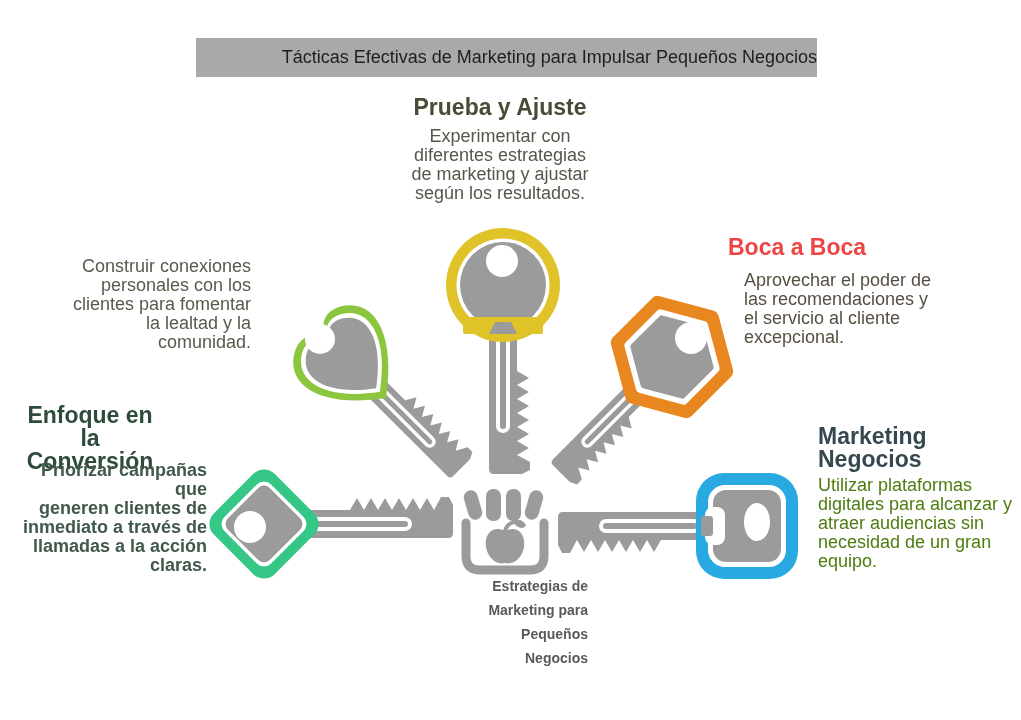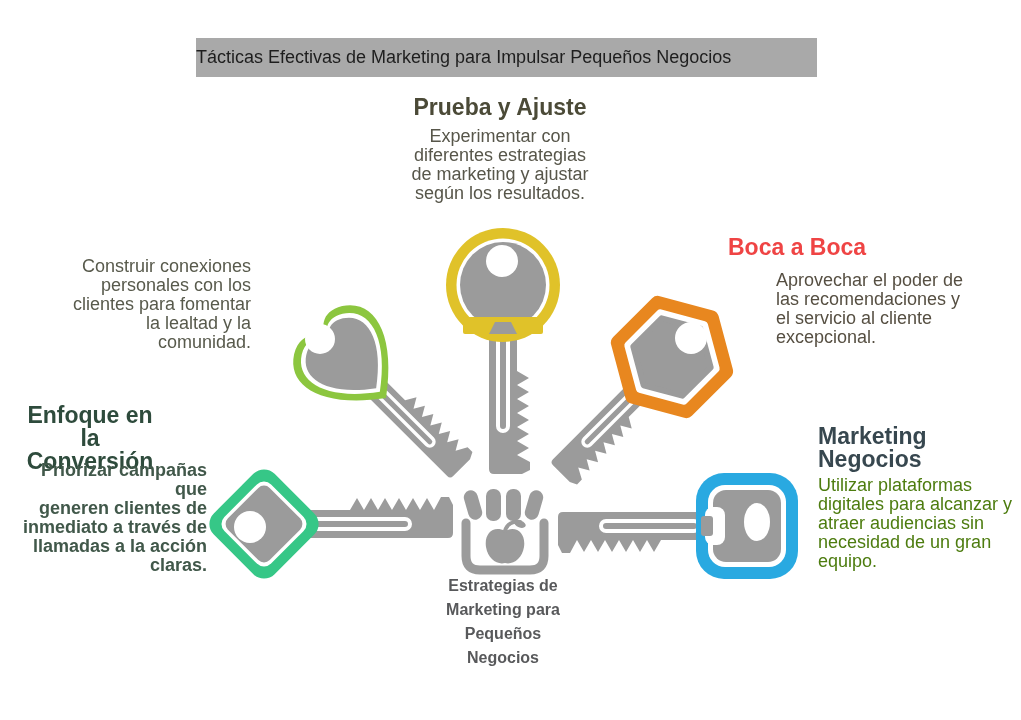--- a/index.html
+++ b/index.html
@@ -1,27 +1,27 @@
 <!DOCTYPE html>
 <html><head>
 <meta charset="utf-8">
 <style>
   html,body{margin:0;padding:0;}
   body{font-family:"Liberation Sans",sans-serif;}
   .canvas{position:relative;width:1021px;height:720px;overflow:hidden;background:#ffffff;}
   .title-banner{
     position:absolute;left:196px;top:38px;width:621px;height:39px;
-    line-height:39px;text-align:left;font-size:18px;
+    line-height:39px;text-align:right;font-size:18px;
   }
   .h{position:absolute;font-weight:bold;font-size:23px;line-height:23px;white-space:pre-line;}
   .p{position:absolute;font-size:18px;line-height:19px;white-space:pre-line;}
   .ta-c{text-align:center;}
   .ta-r{text-align:right;}
   .ta-l{text-align:left;}
-  .center-h{font-size:16px;line-height:24px;}
+  .center-h{font-size:14px;line-height:24px;text-align:right;}
   svg{position:absolute;left:0;top:0;}
 </style>
 </head>
 <body>
 
 <div class="canvas" style="background: rgb(255, 255, 255);">
 
   <svg width="1021" height="720" viewBox="0 0 1021 720">
     <defs>
       <g id="shaft">
@@ -107,21 +107,21 @@
 de marketing y ajustar
 según los resultados.</div>
 
   <div class="p ta-r" style="left: 60px; top: 257px; width: 191px; color: rgb(88, 90, 76);">Construir conexiones
 personales con los
 clientes para fomentar
 la lealtad y la
 comunidad.</div>
 
   <div class="h ta-l" style="left: 728px; top: 236px; width: 200px; color: #ef4444;">Boca a Boca</div>
-  <div class="p ta-l" style="left: 744px; top: 271px; width: 200px; color: rgb(86, 79, 66); margin-left: 32px;">Aprovechar el poder de
+  <div class="p ta-l" style="left: 744px; top: 271px; width: 200px; color: rgb(86, 79, 66);">Aprovechar el poder de
 las recomendaciones y
 el servicio al cliente
 excepcional.</div>
 
   <div class="h ta-c" style="left: 20px; top: 404px; width: 140px; color: rgb(46, 75, 60);">Enfoque en la
 Conversión</div>
   <div class="p ta-r" style="left: 20px; top: 461px; width: 187px; color: rgb(65, 88, 74); font-weight: bold;">Priorizar campañas que
 generen clientes de
 inmediato a través de
 llamadas a la acción

